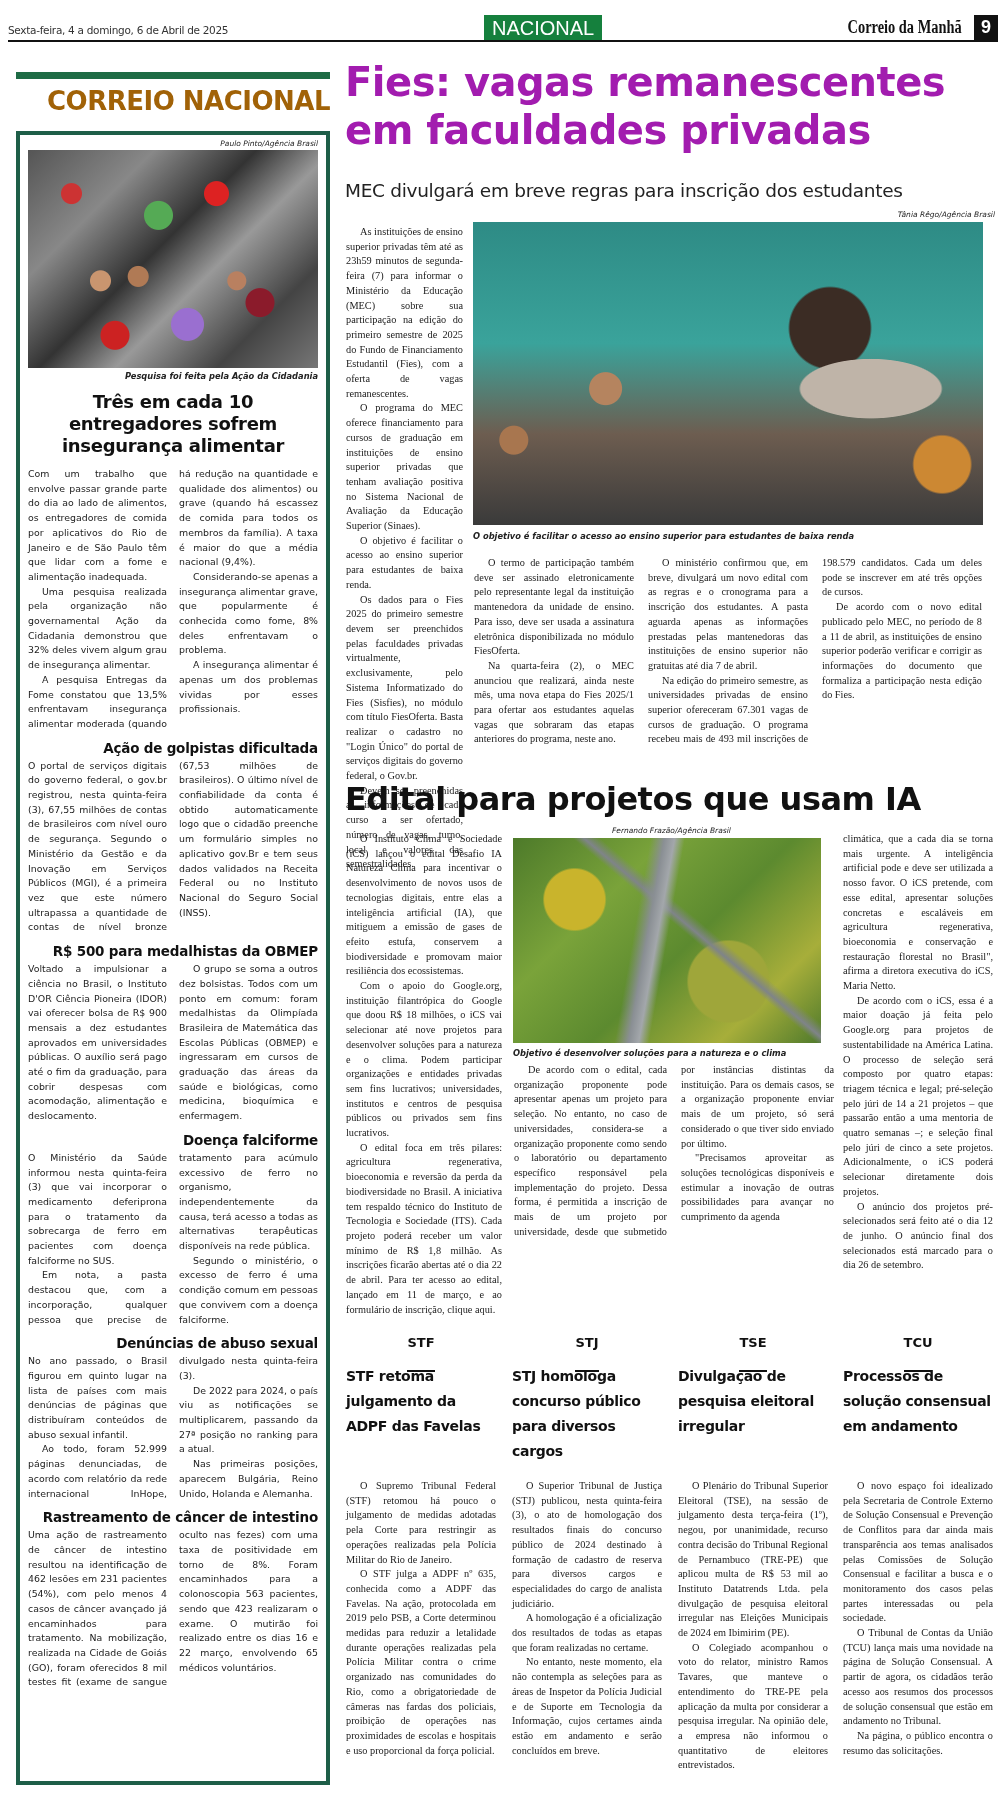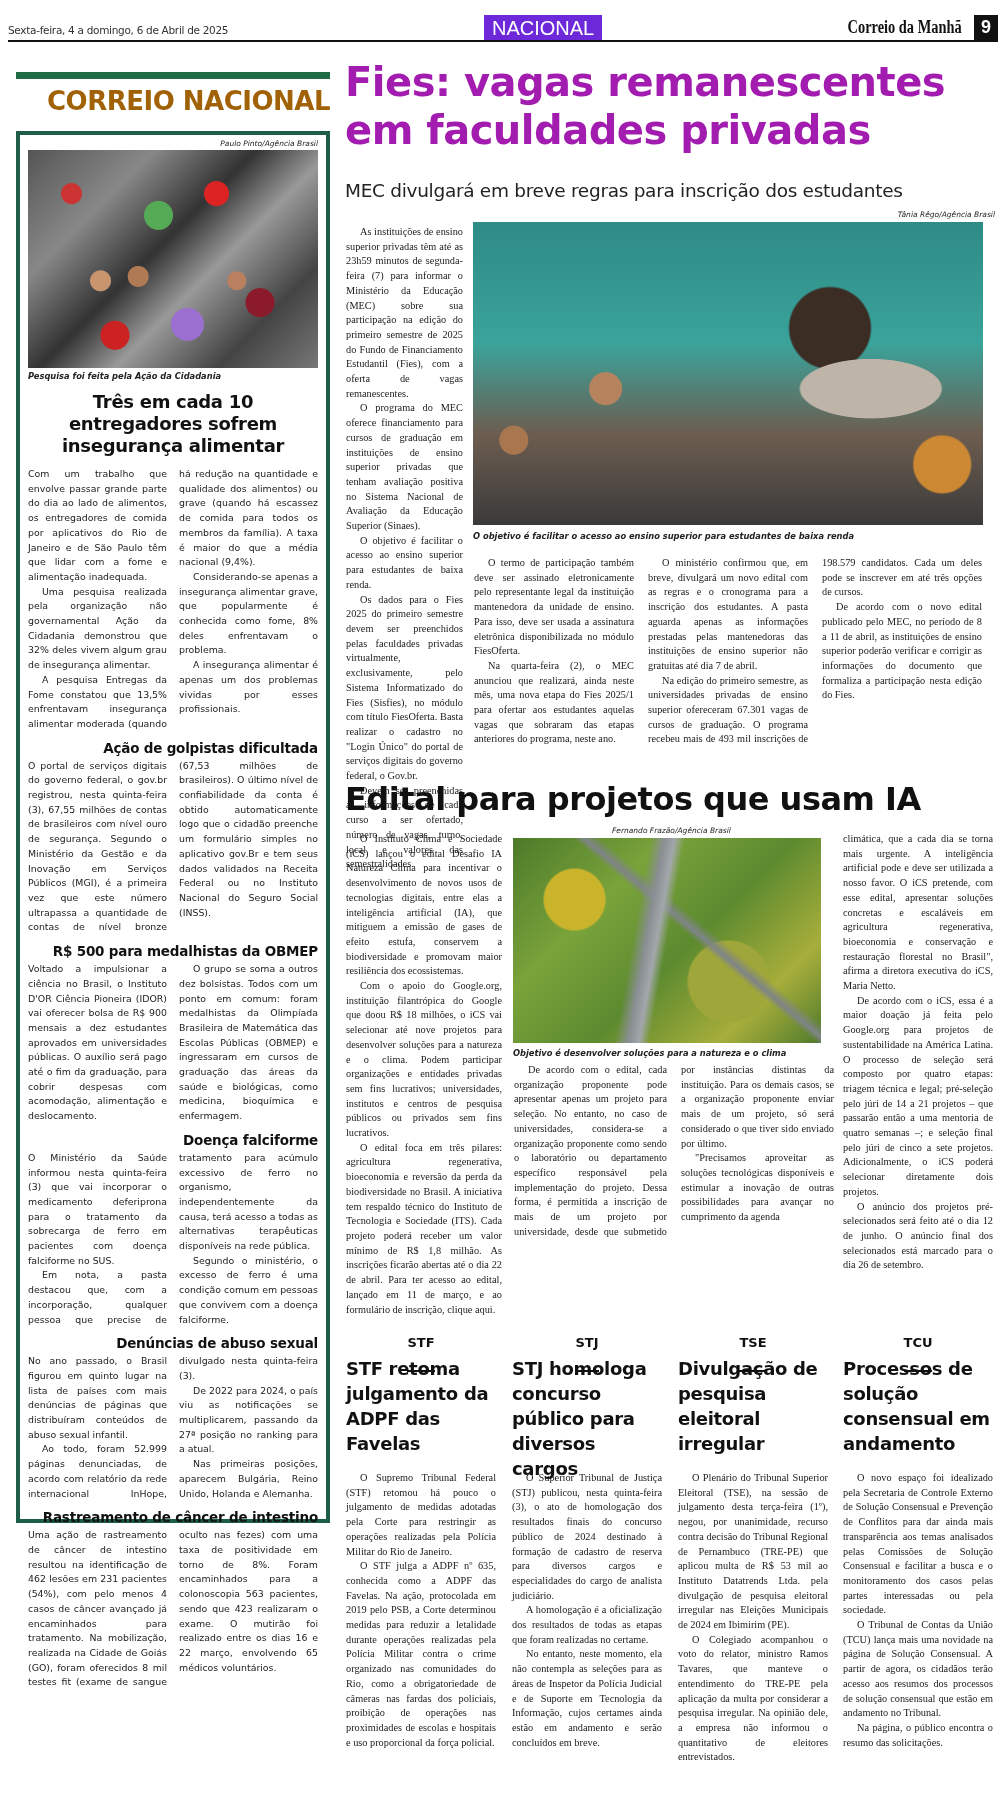--- a/index.html
+++ b/index.html
@@ -2,43 +2,43 @@
 <html><head>
 <meta charset="utf-8">
 <style>
   * { box-sizing: border-box; margin: 0; padding: 0; }
   html, body { width: 1003px; height: 1797px; background: #fff; overflow: hidden; }
   body { position: relative; font-family: "Liberation Serif", serif; color: #1a1a1a; }
 
   
   .hdr { position: absolute; left: 8px; top: 10px; width: 990px; height: 32px; border-bottom: 2px solid #111; }
   .hdr-date { position: absolute; left: 0; top: 14px; font-family: "DejaVu Sans", sans-serif; font-size: 10.5px; color: #333; letter-spacing: -0.3px; }
-  .hdr-section { position: absolute; left: 476px; top: 5px; background: #6d28d9; color: #fff; font-family: "Liberation Sans", sans-serif; font-size: 20px; padding: 1px 8px; height: 25px; line-height: 24px; }
+  .hdr-section { position: absolute; left: 476px; top: 5px; background: #15803d; color: #fff; font-family: "Liberation Sans", sans-serif; font-size: 20px; padding: 1px 8px; height: 25px; line-height: 24px; }
   .hdr-brand { position: absolute; right: 36px; top: 7px; font-family: "Liberation Serif", serif; font-weight: bold; font-size: 18px; color: #111; transform: scaleX(0.8); transform-origin: right; }
   .hdr-page { position: absolute; right: 0; top: 5px; background: #111; color: #fff; font-family: "Liberation Sans", sans-serif; font-weight: bold; font-size: 18px; width: 24px; height: 25px; text-align: center; line-height: 25px; }
 
   
   .left-rule { position: absolute; left: 16px; top: 72px; width: 314px; height: 7px; background: #1e6b45; }
   .left-kicker { position: absolute; left: 16px; top: 86px; width: 314px; text-align: right; font-family: "DejaVu Sans", sans-serif; font-weight: bold; font-size: 26px; color: #a16207; letter-spacing: -0.5px; }
-  .left-box { position: absolute; left: 16px; top: 131px; width: 314px; height: 1392px; border: 4px solid #1e5e48; padding: 0 8px; }
+  .left-box { position: absolute; left: 16px; top: 131px; width: 314px; height: 1654px; border: 4px solid #1e5e48; padding: 0 8px; }
   .credit { font-family: "DejaVu Sans", sans-serif; font-size: 7.5px; font-style: italic; color: #222; text-align: right; }
   .left-box .credit { margin-top: 4px; }
   .photo { width: 100%; position: relative; overflow: hidden; }
   .photo-crowd { height: 218px; margin-top: 2px; background:
      radial-gradient(circle at 15% 20%, #c33 0 10px, transparent 11px),
      radial-gradient(circle at 65% 20%, #d22 0 12px, transparent 13px),
      radial-gradient(circle at 45% 30%, #5a5 0 14px, transparent 15px),
      radial-gradient(circle at 80% 70%, #8b1b2b 0 14px, transparent 15px),
      radial-gradient(circle at 55% 80%, #9a6fd0 0 16px, transparent 17px),
      radial-gradient(circle at 30% 85%, #c22 0 14px, transparent 15px),
      radial-gradient(circle at 25% 60%, #c9956f 0 10px, transparent 11px),
      radial-gradient(circle at 38% 58%, #b07a55 0 10px, transparent 11px),
      radial-gradient(circle at 72% 60%, #b98060 0 9px, transparent 10px),
      linear-gradient(135deg, #555 0%, #888 25%, #333 45%, #999 60%, #444 80%, #777 100%); }
-  .caption { font-family: "DejaVu Sans", sans-serif; font-style: italic; font-weight: bold; font-size: 8.3px; color: #222; margin-top: 3px; }
+  .caption { font-family: "DejaVu Sans", sans-serif; font-style: italic; font-weight: bold; font-size: 8.3px; color: #222; margin-top: 3px; text-align: right; }
   .left-title { font-family: "DejaVu Sans", sans-serif; font-size: 18px; line-height: 22px; text-align: center; color: #111; margin: 10px 0 10px; letter-spacing: -0.3px; }
   .sub-title { font-family: "DejaVu Sans", sans-serif; font-weight: bold; font-size: 13.5px; text-align: right; color: #111; margin: 8px 0 3px; letter-spacing: -0.2px; }
   .cols2 { column-count: 2; column-gap: 12px; font-family: "DejaVu Sans", sans-serif; font-size: 9.4px; line-height: 14.7px; color: #222; text-align: justify; }
   .cols2 p { text-indent: 0; }
   .cols2 p + p { text-indent: 14px; }
 
   
   .fies-title { position: absolute; left: 345px; top: 58px; width: 650px; font-family: "DejaVu Sans", sans-serif; font-size: 40px; line-height: 48px; color: #a21caf; letter-spacing: -0.5px; }
   .fies-sub { position: absolute; left: 345px; top: 180px; font-family: "DejaVu Sans", sans-serif; font-size: 18.5px; color: #222; letter-spacing: -0.3px; }
   .fies-credit { position: absolute; right: 8px; top: 210px; }
@@ -66,21 +66,21 @@
      linear-gradient(135deg, #4d7a2a 0%, #7aa33a 30%, #5c8a2f 55%, #a7ae3a 80%, #4f7a2c 100%); }
   .ed-caption { position: absolute; left: 513px; top: 1045px; }
   .ed-col1 { position: absolute; left: 346px; top: 832px; width: 156px; }
   .ed-cols { position: absolute; left: 514px; top: 1063px; width: 320px; column-count: 2; column-gap: 14px; }
   .ed-col4 { position: absolute; left: 843px; top: 832px; width: 150px; }
 
   
   .brief { position: absolute; top: 1335px; width: 150px; }
   .brief-kicker { text-align: center; font-family: "DejaVu Sans", sans-serif; font-weight: bold; font-size: 13px; color: #111; }
   .brief-kicker span { border-bottom: 2px solid #111; padding-bottom: 20px; }
-  .brief-title { font-family: "DejaVu Sans", sans-serif; font-size: 18px; line-height: 25px; color: #111; margin-top: 6px; height: 107px; letter-spacing: -0.3px; }
+  .brief-title { font-family: "DejaVu Sans", sans-serif; font-size: 14px; line-height: 25px; color: #111; margin-top: 14px; height: 107px; letter-spacing: -0.3px; }
   .brief .body-serif { margin-top: 8px; }
 </style>
 </head>
 <body>
 
 <div class="hdr">
   <span class="hdr-date">Sexta-feira, 4 a domingo, 6 de Abril de 2025</span>
   <span class="hdr-section">NACIONAL</span>
   <span class="hdr-brand">Correio da Manhã</span>
   <span class="hdr-page">9</span>

